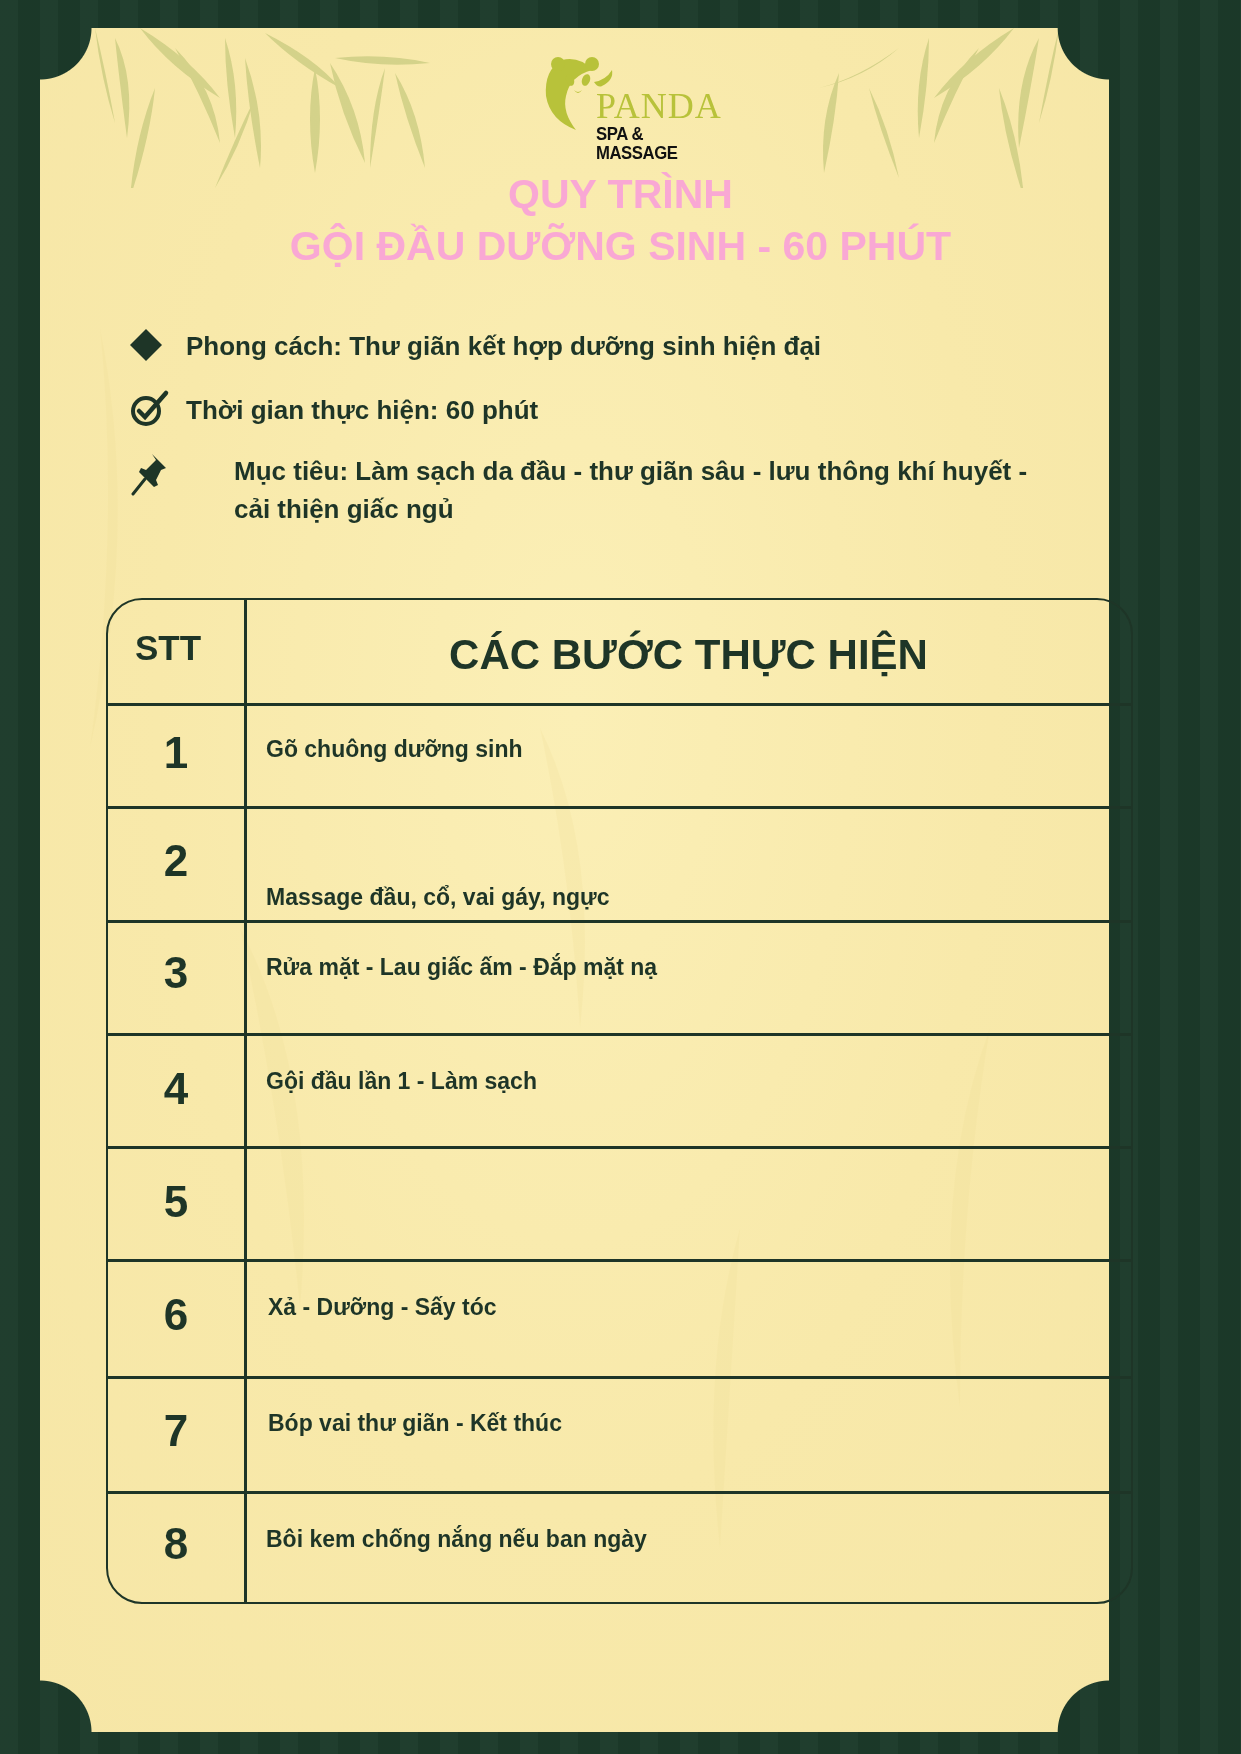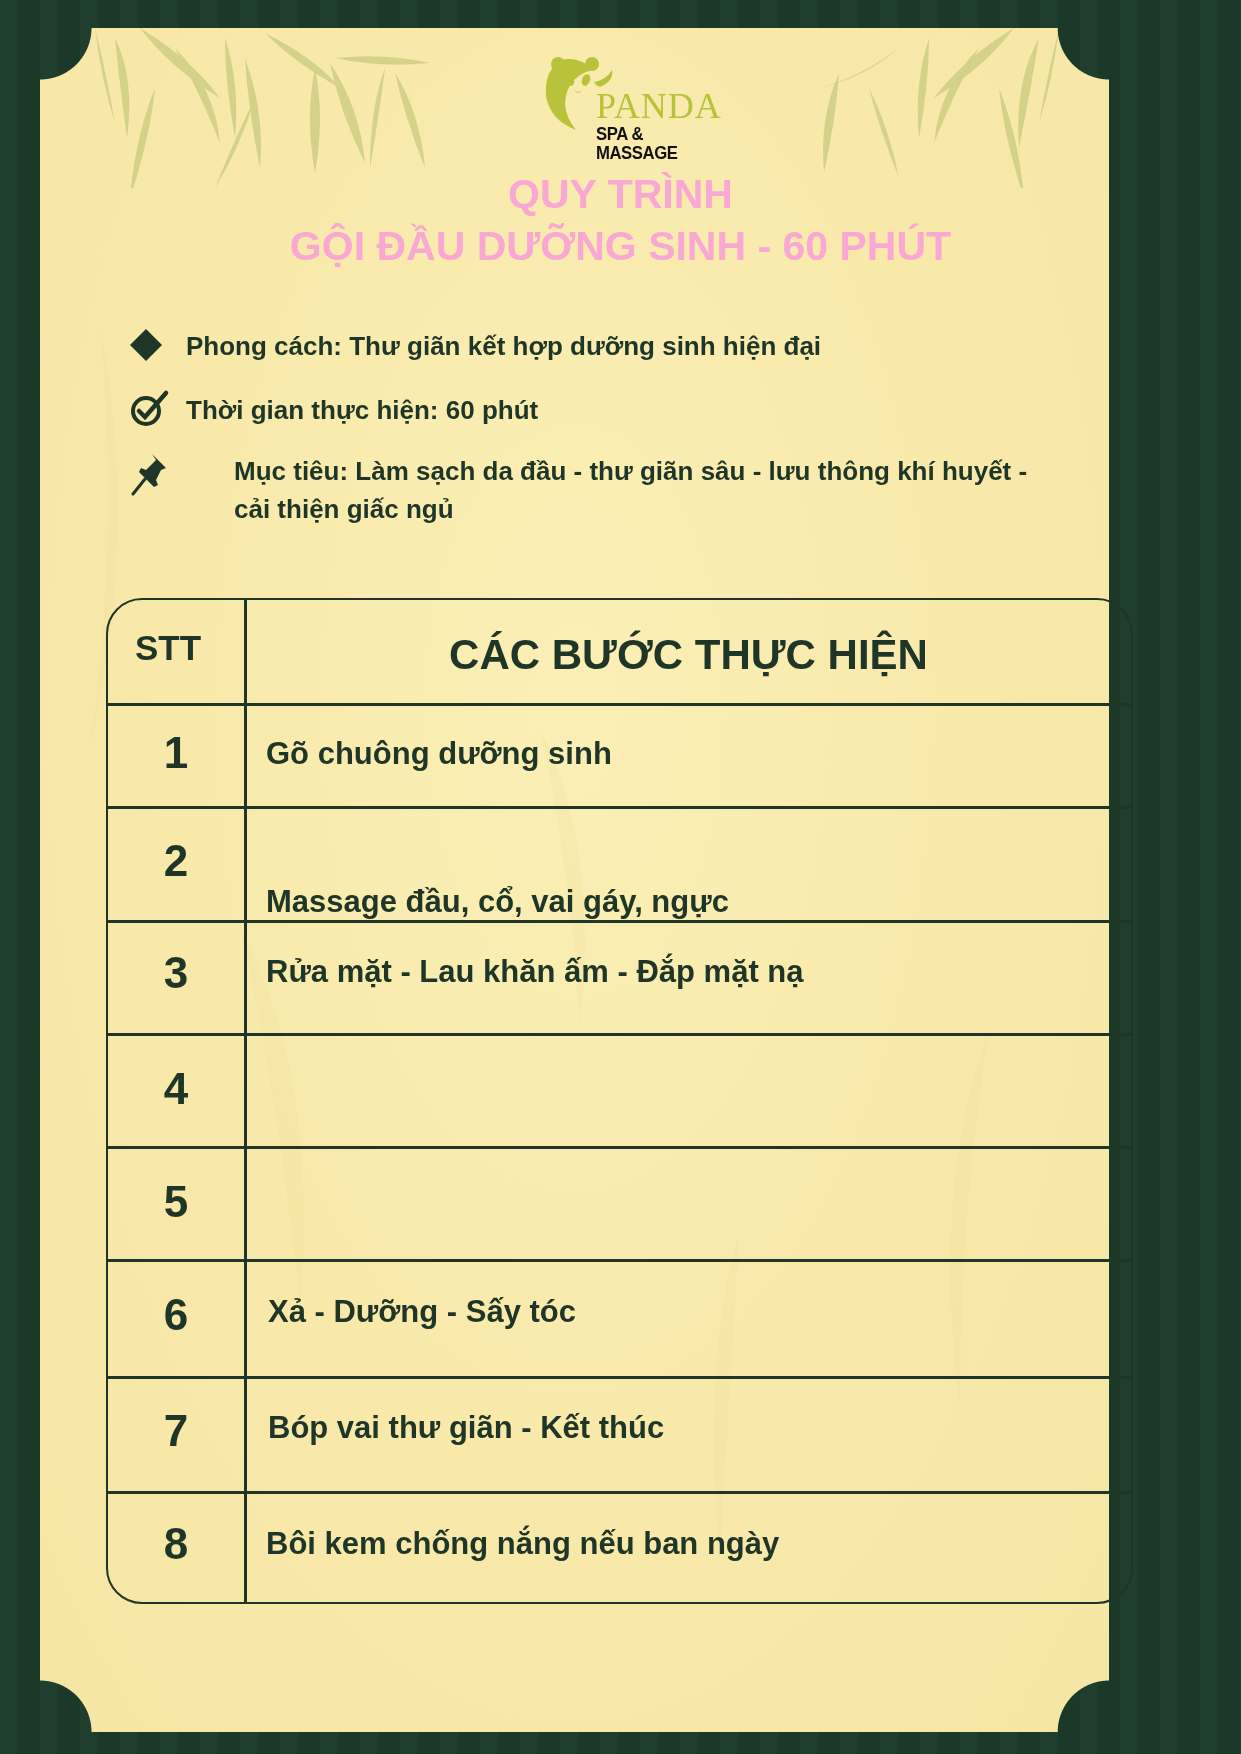--- a/index.html
+++ b/index.html
@@ -154,21 +154,21 @@
     left: 0;
     width: 136px;
     text-align: center;
     font-weight: bold;
     color: #1e3527;
   }
   .cell-text {
     position: absolute;
     left: 158px;
     font-weight: bold;
-    font-size: 31px;
+    font-size: 23px;
     color: #1e3527;
     white-space: nowrap;
   }
   .head-stt {
     position: absolute;
     left: 0;
     width: 120px;
     top: 30px;
     text-align: center;
     font-weight: bold;
@@ -294,23 +294,24 @@
   <div class="row-line" style="top:776px;"></div>
   <div class="row-line" style="top:891px;"></div>
 
   <div class="cell-num num" style="top:131px;">1</div>
   <div class="cell-text" style="top:136px;">Gõ chuông dưỡng sinh</div>
 
   <div class="cell-num num" style="top:239px;">2</div>
   <div class="cell-text" style="top:242px;margin-top:42px;">Massage đầu, cổ, vai gáy, ngực</div>
 
   <div class="cell-num num" style="top:351px;">3</div>
-  <div class="cell-text" style="top:354px;">Rửa mặt - Lau khăn ấm - Đắp mặt nạ</div>
+  <div class="cell-text" style="top:354px;">Rửa mặt - Lau giấc ấm - Đắp mặt nạ</div>
 
   <div class="cell-num num" style="top:467px;">4</div>
+  <div class="cell-text" style="top:468px;">Gội đầu lần 1 - Làm sạch</div>
 
   <div class="cell-num num" style="top:580px;">5</div>
 
   <div class="cell-num num" style="top:693px;">6</div>
   <div class="cell-text" style="top:694px;left:160px;">Xả - Dưỡng - Sấy tóc</div>
 
   <div class="cell-num num" style="top:809px;">7</div>
   <div class="cell-text" style="top:810px;left:160px;">Bóp vai thư giãn - Kết thúc</div>
 
   <div class="cell-num num" style="top:922px;">8</div>

